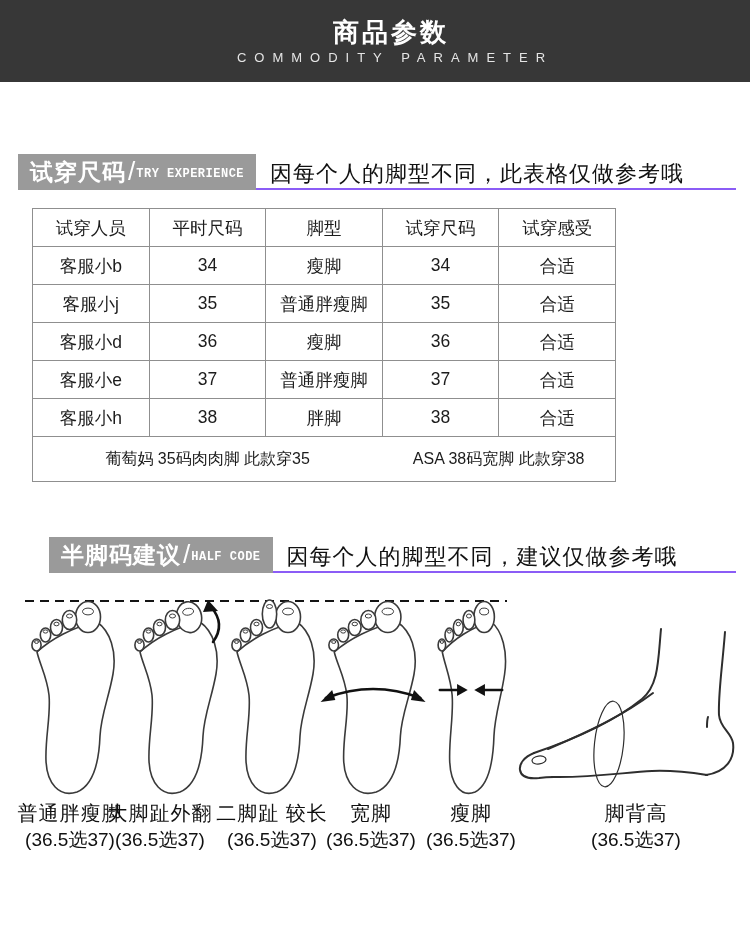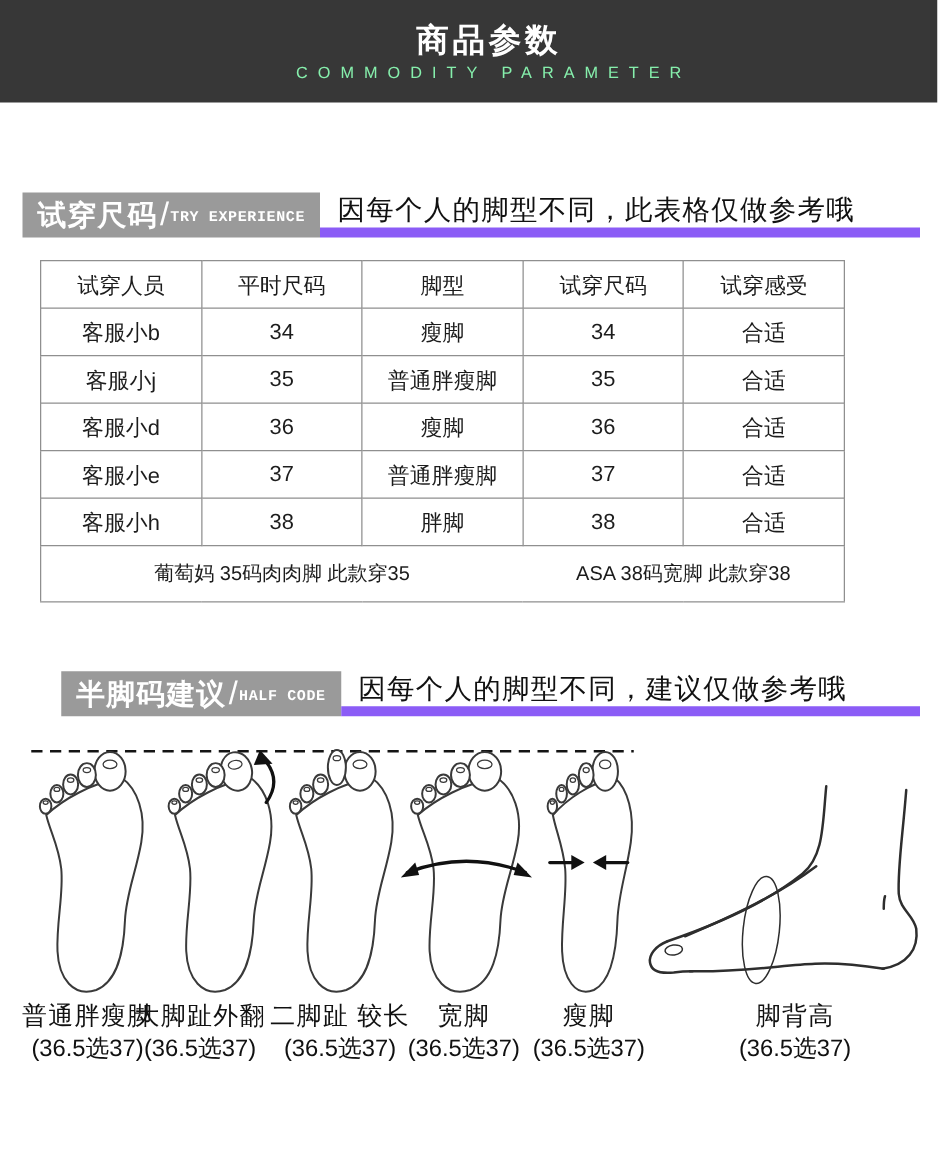--- a/index.html
+++ b/index.html
@@ -6,43 +6,43 @@
   .page{
     position:relative;width:750px;height:927px;margin:0 auto;background:#ffffff;
     font-family:"Liberation Sans","DejaVu Sans",sans-serif;color:#1c1c1c;overflow:hidden;
   }
   
   .banner{
     position:absolute;top:0;left:0;width:750px;height:82px;background:#373737;
     display:flex;flex-direction:column;align-items:center;justify-content:center;padding-left:16px;
   }
   .banner-title{color:#ffffff;font-size:26px;font-weight:bold;letter-spacing:3px;line-height:30px;}
-  .banner-sub{color:#86efac;font-size:13px;letter-spacing:8px;margin-top:3px;text-indent:8px;}
+  .banner-sub{color:#e5e5e5;font-size:13px;letter-spacing:8px;margin-top:3px;text-indent:8px;}
   
   .section-head{
     position:absolute;left:18px;right:14px;height:36px;
     display:flex;align-items:stretch;
   }
   .tag{
     background:#9a9a9a;color:#ffffff;display:inline-flex;align-items:center;
     padding:0 12px 0 12px;white-space:nowrap;
   }
   .tag-cn{font-size:23px;font-weight:bold;letter-spacing:1px;}
   .tag-sep{font-size:26px;font-weight:400;margin:0 1px 2px 2px;}
   .tag-en{font-size:12px;font-weight:bold;letter-spacing:0.5px;margin-top:4px;font-family:Liberation Mono, monospace;}
   .note-wrap{
-    flex:1;display:flex;align-items:flex-end;border-bottom:8px solid #8b5cf6;
+    flex:1;display:flex;align-items:flex-end;border-bottom:2px solid #8b5cf6;
     padding:0 0 1px 14px;
   }
   .note{font-size:22px;color:#111;letter-spacing:1px;line-height:26px;white-space:nowrap;}
   .head-try{top:154px;}
   .head-half{top:537px;padding-left:31px;}
   
   table.fit{
-    position:absolute;top:208px;left:32px;width:644px;border-collapse:collapse;table-layout:fixed;
+    position:absolute;top:208px;left:32px;width:584px;border-collapse:collapse;table-layout:fixed;
     border:1px solid #8f8f8f;
   }
   table.fit td,table.fit th{
     border:1px solid #8f8f8f;text-align:center;vertical-align:middle;
     font-size:17.5px;font-weight:normal;color:#1c1c1c;padding:0;
   }
   table.fit thead th{height:37px;}
   table.fit tbody td{height:37px;}
   table.fit tr.merge-row td{
     height:44px;border-left:none;border-right:none;font-size:16px;

